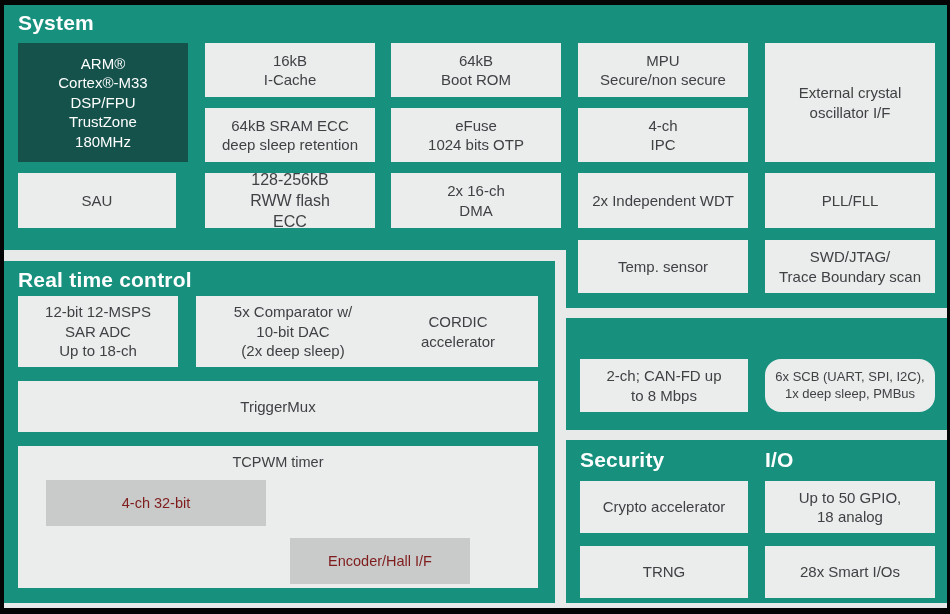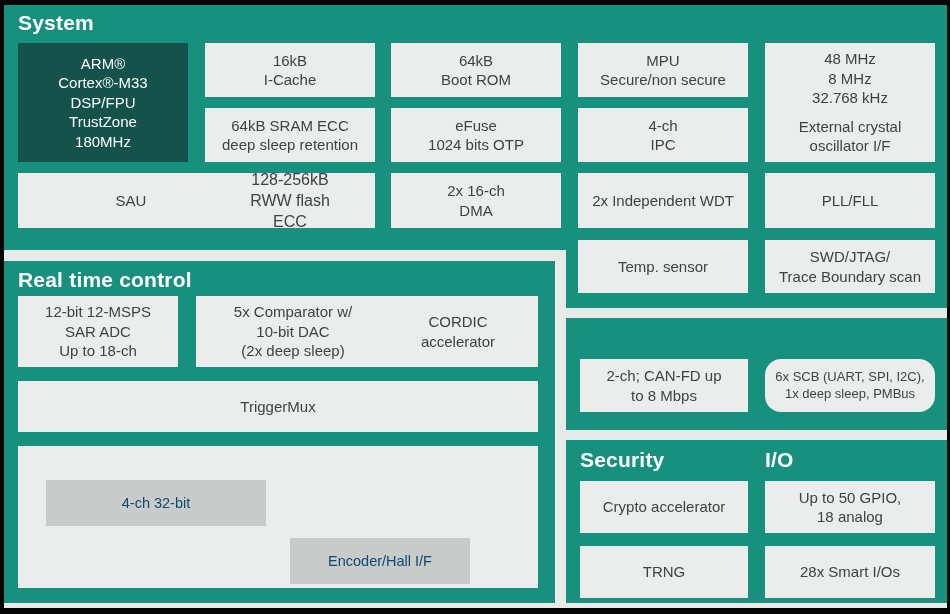--- a/index.html
+++ b/index.html
@@ -52,21 +52,21 @@
   .tcpwm-title{
     position:absolute;
     left:0; top:8px; width:100%;
     text-align:center;
     color:#3f4245;
     font-size:14.5px;
   }
   .subblock{
     position:absolute;
     background:#c9caca;
-    color:#0c4a6e;
+    color:#7f1d1d;
     font-size:14.5px;
     display:flex;
     align-items:center;
     justify-content:center;
     text-align:center;
   }
 </style>
 </head>
 <body>
 
@@ -85,21 +85,21 @@
 <div class="panel-title" style="left:18px;top:268px;">Real time control</div>
 <div class="panel-title" style="left:580px;top:327px;margin-top:44px;">Communication</div>
 <div class="panel-title" style="left:580px;top:448px;">Security</div>
 <div class="panel-title" style="left:765px;top:448px;">I/O</div>
 
 <div class="block dark" style="left:18px;top:43px;width:170px;height:119px;">ARM®
 Cortex®-M33
 DSP/FPU
 TrustZone
 180MHz</div>
-<div class="block" style="left:18px;top:173px;width:158px;height:55px;padding-left:34px;">SAU</div>
+<div class="block" style="left:18px;top:173px;width:158px;height:55px;">SAU</div>
 
 <div class="block" style="left:205px;top:43px;width:170px;height:54px;">16kB
 I-Cache</div>
 <div class="block" style="left:205px;top:108px;width:170px;height:54px;">64kB SRAM ECC
 deep sleep retention</div>
 <div class="block small" style="left:205px;top:173px;width:170px;height:55px;">128-256kB
 RWW flash
 ECC</div>
 
 <div class="block" style="left:391px;top:43px;width:170px;height:54px;">64kB
@@ -110,41 +110,39 @@
 DMA</div>
 
 <div class="block" style="left:578px;top:43px;width:170px;height:54px;">MPU
 Secure/non secure</div>
 <div class="block" style="left:578px;top:108px;width:170px;height:54px;">4-ch
 IPC</div>
 <div class="block" style="left:578px;top:173px;width:170px;height:55px;">2x Independent WDT</div>
 <div class="block" style="left:578px;top:240px;width:170px;height:53px;">Temp. sensor</div>
 
 <div class="block col" style="left:765px;top:43px;width:170px;height:119px;">
-  <span>48 MHz
-8 MHz
-32.768 kHz</span>
   <span>External crystal
 oscillator I/F</span>
 </div>
 <div class="block" style="left:765px;top:173px;width:170px;height:55px;">PLL/FLL</div>
 <div class="block" style="left:765px;top:240px;width:170px;height:53px;">SWD/JTAG/
 Trace Boundary scan</div>
 
 <div class="block" style="left:18px;top:296px;width:160px;height:71px;">12-bit 12-MSPS
 SAR ADC
 Up to 18-ch</div>
 <div class="block" style="left:196px;top:296px;width:194px;height:71px;">5x Comparator w/
 10-bit DAC
 (2x deep sleep)</div>
 <div class="block" style="left:378px;top:296px;width:160px;height:71px;">CORDIC
 accelerator</div>
 <div class="block" style="left:18px;top:381px;width:520px;height:51px;">TriggerMux</div>
 
 <div class="tcpwm-outer" style="left:18px;top:446px;width:520px;height:142px;">
+  <div class="tcpwm-title">TCPWM timer</div>
   <div class="subblock" style="left:28px;top:34px;width:220px;height:46px;">4-ch 32-bit</div>
   <div class="subblock" style="left:272px;top:92px;width:180px;height:46px;">Encoder/Hall I/F</div>
 </div>
 
 <div class="block" style="left:580px;top:359px;width:168px;height:53px;">2-ch; CAN-FD up
 to 8 Mbps</div>
 <div class="block scb" style="left:765px;top:359px;width:170px;height:53px;">6x SCB (UART, SPI, I2C),
 1x deep sleep, PMBus</div>
 
 <div class="block" style="left:580px;top:481px;width:168px;height:52px;">Crypto accelerator</div>

